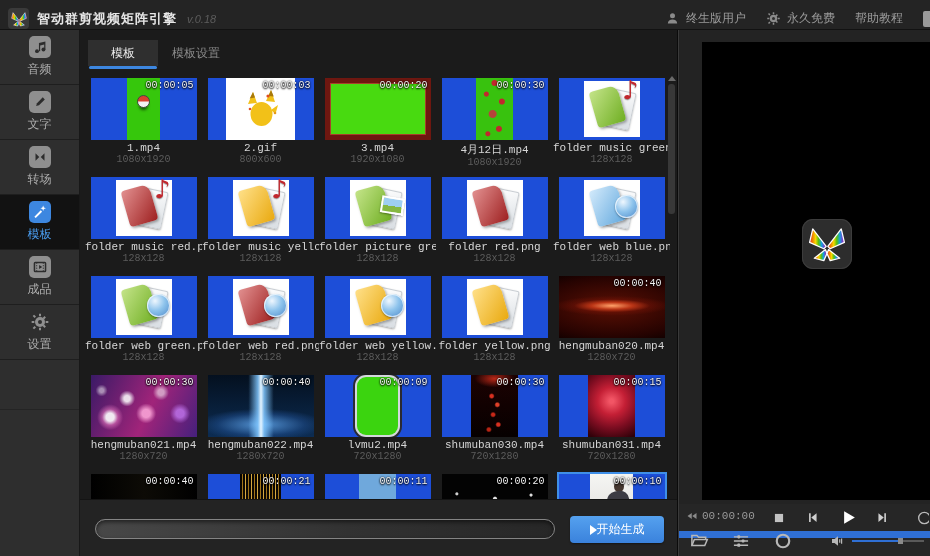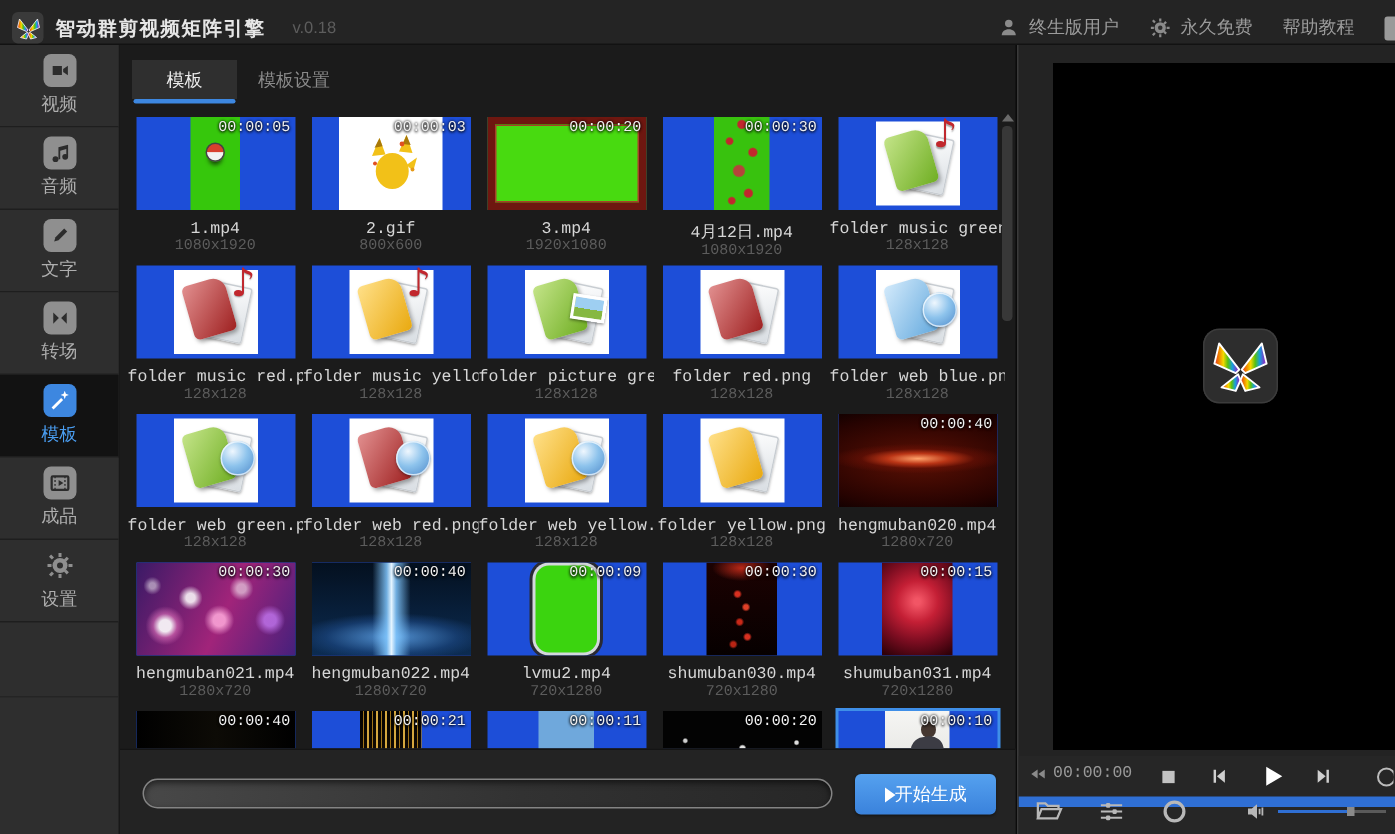--- a/index.html
+++ b/index.html
@@ -6,21 +6,21 @@
   html,body { width:930px; height:556px; overflow:hidden; background:#111; }
   body { font-family:"Liberation Sans", sans-serif; }
   .app { position:relative; width:930px; height:556px; background:#1b1b1b; }
 
   
   .topbar { position:relative; height:30px; background:#242424; border-bottom:1px solid #121212;
             display:flex; align-items:center; padding:8px 12px 0 8px; }
   .logo-box { width:21px; height:21px; border-radius:4px; background:#3a3a3a; display:flex;
               align-items:center; justify-content:center; flex:0 0 auto; }
   .app-title { margin-left:8px; font-size:13px; font-weight:bold; color:#e6e6e6; letter-spacing:1px; }
-  .app-version { margin-left:18px; font-size:11px; color:#5d5d5d; }
+  .app-version { margin-left:10px; font-size:11px; color:#5d5d5d;font-style:italic; }
   .topbar-right { margin-left:auto; display:flex; align-items:center; gap:20px; }
   .tb-group { display:flex; align-items:center; gap:6px; color:#9b9b9b; font-size:12px; }
   .tb-group .tbicon { width:15px; height:15px; color:#8b8b8b; display:inline-flex; }
   .tb-group .tbicon svg { width:100%; height:100%; }
   .tb-cut { width:9px; height:16px; background:#9a9a9a; border-radius:2px; margin-right:-14px; }
 
   .main { position:absolute; top:30px; left:0; right:0; bottom:0; display:flex; }
 
   
   .sidebar { flex:0 0 80px; background:#2e2e2e; display:flex; flex-direction:column; border-right:1px solid #181818; }
@@ -47,21 +47,21 @@
   .tab.active::after { content:""; position:absolute; left:1px; right:1px; bottom:-3px; height:3px;
                        border-radius:2px; background:#3d87e0; }
 
   .grid-wrap { position:absolute; top:44px; left:0; right:0; bottom:57px; overflow:hidden; }
   .grid { display:flex; flex-wrap:wrap; padding-left:5px; }
   .tpl-cell { width:117px; height:99px; padding-top:4px; }
   .thumb { position:relative; width:106px; height:62px; margin:0 auto; background:#1d4ed8; overflow:hidden; }
   .thumb.selected { box-shadow:0 0 0 2px #3f8fe8; }
   .dur { position:absolute; top:2px; right:3px; font:10px "Liberation Mono", monospace; color:#f0f0f0;
          text-shadow:0 0 2px #000,0 1px 2px #000; z-index:3; }
-  .tname { margin-top:7px; text-align:center; font:11px "Liberation Mono", monospace; color:#d6d6d6;
+  .tname { margin-top:2px; text-align:center; font:11px "Liberation Mono", monospace; color:#d6d6d6;
            white-space:nowrap; overflow:hidden; }
   .tdims { text-align:center; font:10px "Liberation Mono", monospace; color:#5c5c5c; }
   .tfill { position:absolute; top:0; bottom:0; left:0; right:0; }
 
   
   .v-green-strip-ball .tfill { left:34%; right:34%; background:#36c70c; }
   .mini-ball { position:absolute; left:50%; top:17px; width:13px; height:13px; margin-left:-7px; z-index:2;
                border-radius:50%; background:linear-gradient(#d8402e 48%, #f2f2f2 52%); border:1px solid #444;
                box-shadow:0 4px 3px -2px rgba(0,0,0,.6); }
   .v-pikachu .tfill { left:17%; right:17%; background:#fff; display:flex; align-items:center; justify-content:center; }
@@ -245,29 +245,20 @@
       </span>
       <span class="tb-cut"></span>
     </div>
   </div>
 
   <div class="main">
     <div class="sidebar">
         <div class="side-item">
           <span class="icon-sq">
             <svg viewBox="0 0 24 24" fill="currentColor">
-              <path d="M5.5 8h8.2v8H5.5z"></path>
-              <path d="M14.8 10.6 19 7.8v8.4l-4.2-2.8z"></path>
-            </svg>
-          </span>
-          <span class="side-label">视频</span>
-        </div>
-        <div class="side-item">
-          <span class="icon-sq">
-            <svg viewBox="0 0 24 24" fill="currentColor">
               <circle cx="8" cy="17.5" r="2.6"></circle>
               <circle cx="16.6" cy="15.4" r="2.6"></circle>
               <path d="M10.6 17.5V6.8l8.6-2.2v10.8h-1.6V8.5l-5.4 1.4v7.6z"></path>
             </svg>
           </span>
           <span class="side-label">音频</span>
         </div>
         <div class="side-item">
           <span class="icon-sq">
             <svg viewBox="0 0 24 24" fill="currentColor">

